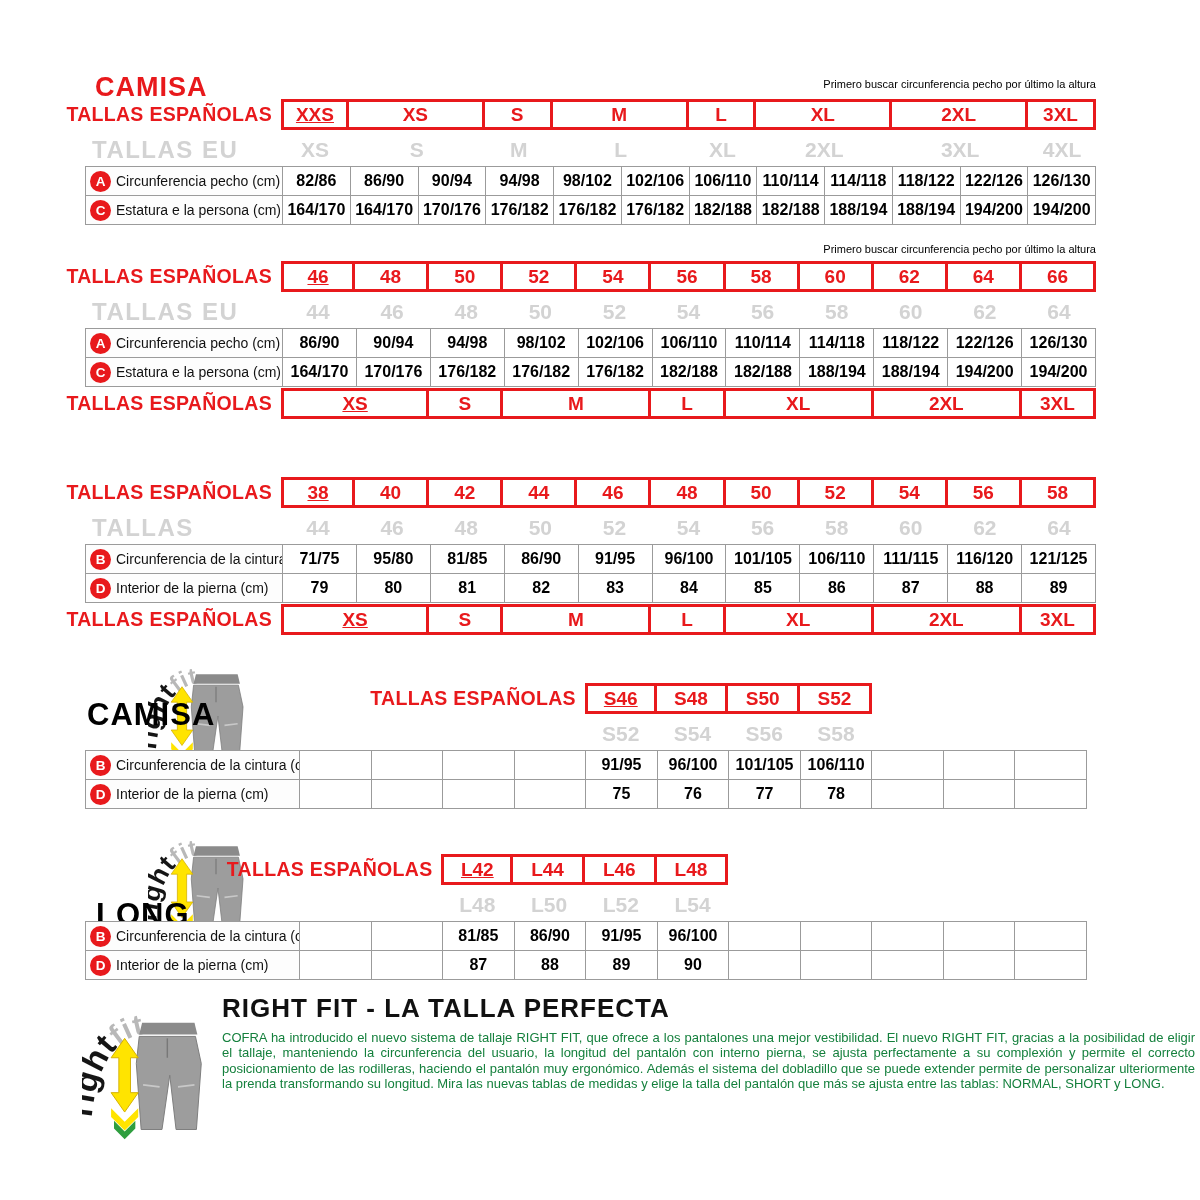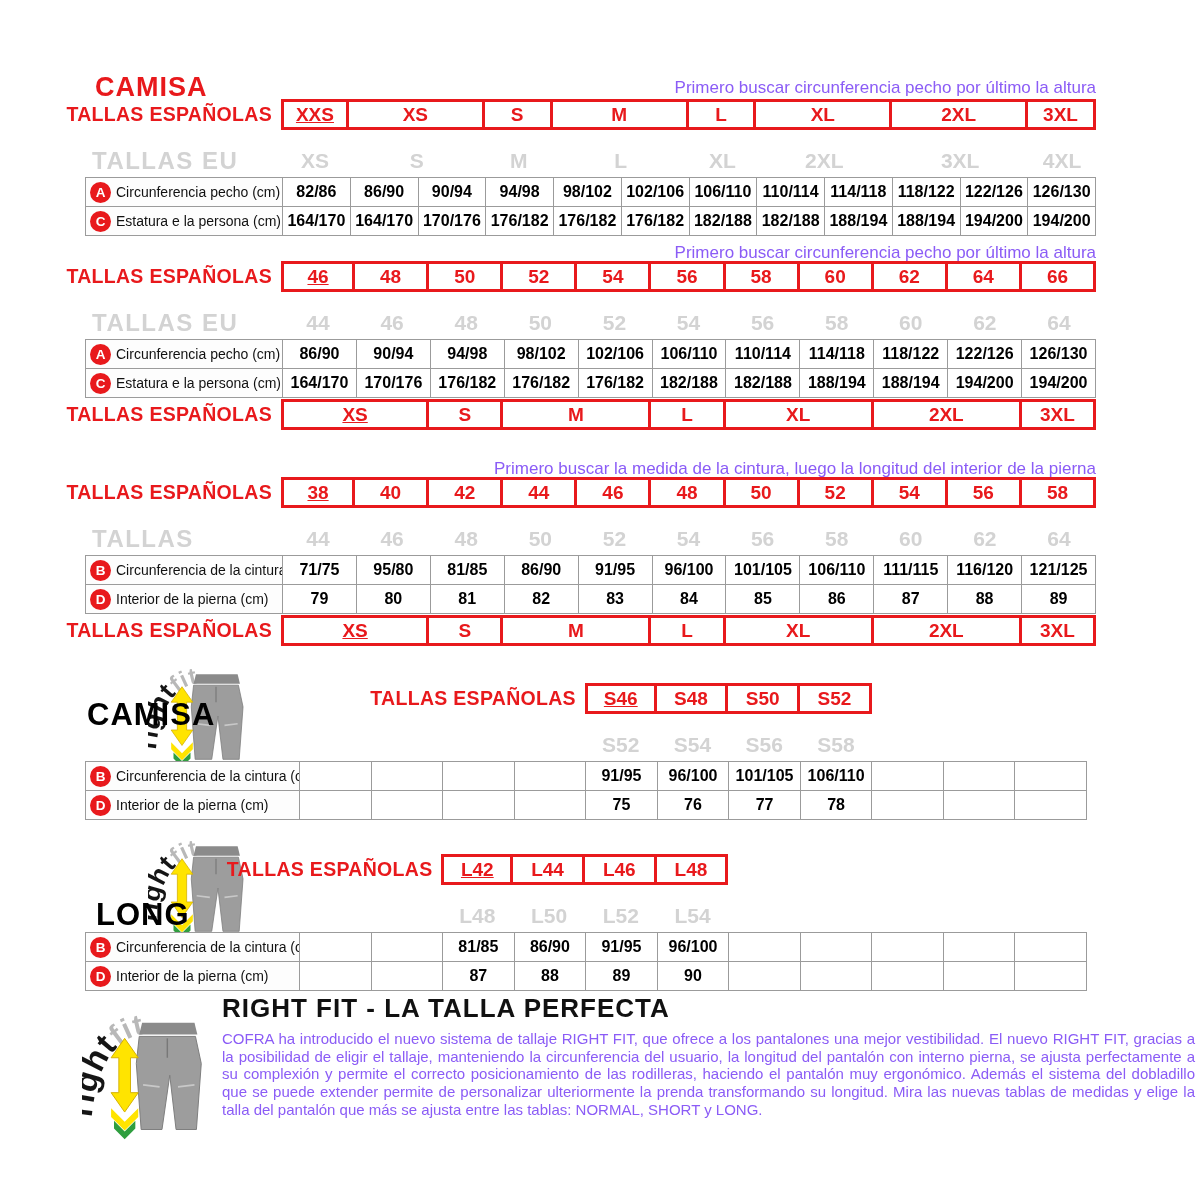--- a/index.html
+++ b/index.html
@@ -1,26 +1,26 @@
 <!DOCTYPE html>
 <html style="--red: #e8191c; --gray: #d3d3d3; --bord: #9b9b9b;"><head>
 <meta charset="utf-8">
 <style>
   :root{ --red:#e8191c; --gray:#d3d3d3; --bord:#9b9b9b; }
   html,body{margin:0;padding:0;background:#fff;}
   #canvas{position:relative;width:1200px;height:1200px;background:#fff;overflow:hidden;
           font-family:"Liberation Sans",sans-serif;}
   .sec-title{position:absolute;color:var(--red);font-weight:bold;font-size:27px;letter-spacing:1px;white-space:nowrap;}
-  .note{position:absolute;right:104px;font-size:17px;color:#8b5cf6;white-space:nowrap;}
+  .note{position:absolute;right:104px;font-size:11px;color:#000000;white-space:nowrap;}
   .side-label{position:absolute;font-weight:bold;font-size:31px;color:#000;letter-spacing:1px;}
 
   .st{position:absolute;left:85px;}
   .row{display:grid;grid-template-columns:var(--lw) repeat(var(--n),1fr);}
   .r-es,.r-bottom{height:31px;}
-  .r-eu{height:28px;margin-top:17px;}
+  .r-eu{height:28px;margin-top:6px;}
   .r-data{height:28px;border:1px solid var(--bord);background:#fff;}
   .r-data.gap{margin-top:2px;}
   .r-data + .r-data{margin-top:-1px;}
   .r-bottom{margin-top:1px;}
 
   .cell-label-es{display:flex;align-items:center;justify-content:flex-end;padding-right:9px;
                  color:var(--red);font-weight:bold;font-size:19.5px;letter-spacing:.3px;white-space:nowrap;}
   .box{border:3px solid var(--red);background:#fff;display:flex;align-items:center;justify-content:center;
        color:var(--red);font-weight:bold;font-size:19px;margin-left:-3px;}
   .box.first{margin-left:0;text-decoration:underline;}
@@ -33,22 +33,22 @@
   .badge{width:21px;height:21px;border-radius:50%;background:var(--red);color:#fff;font-weight:bold;
          font-size:13.5px;display:flex;align-items:center;justify-content:center;flex:none;}
   .dcell{display:flex;align-items:center;justify-content:center;font-weight:bold;font-size:16px;
          color:#000;border-left:1px solid var(--bord);}
 
   .rf-logo{position:absolute;}
   .tp-right{font-size:34px;font-weight:bold;fill:#151515;letter-spacing:1px;}
   .tp-fit{font-size:30px;font-weight:bold;fill:#b8b8b8;letter-spacing:1px;}
 
   #rf-title{position:absolute;left:222px;top:993px;font-size:26px;font-weight:bold;color:#111;letter-spacing:1px;}
-  #rf-body{position:absolute;left:222px;top:1030px;width:973px;font-size:15px;line-height:1.18;
-           color:#8b5cf6;text-align:justify;}
+  #rf-body{position:absolute;left:222px;top:1030px;width:973px;font-size:13px;line-height:1.18;
+           color:#15803d;text-align:justify;}
 </style>
 </head>
 <body>
 
 <div id="canvas">
 
   <div class="sec-title" style="left:95px;top:72px;">CAMISA</div>
   <div class="note" style="top:78px;">Primero buscar circunferencia pecho por último la altura</div>
   <div class="st" style="top:99px;width:1011px;--lw:196px;--n:12;">
       <div class="row r-es">
@@ -180,21 +180,20 @@
         <div class="box first" style="grid-column: span 2;">XS</div>
         <div class="box" style="grid-column: span 1;">S</div>
         <div class="box" style="grid-column: span 2;">M</div>
         <div class="box" style="grid-column: span 1;">L</div>
         <div class="box" style="grid-column: span 2;">XL</div>
         <div class="box" style="grid-column: span 2;">2XL</div>
         <div class="box" style="grid-column: span 1;">3XL</div>
       </div>
     </div>
 
-  <div class="note" style="top:459px;">Primero buscar la medida de la cintura, luego la longitud del interior de la pierna</div>
   <div class="st" style="top:477px;width:1011px;--lw:196px;--n:11;">
       <div class="row r-es">
         <div class="cell-label-es" style="grid-column: 1 / span 1;">TALLAS ESPAÑOLAS</div>
         <div class="box first" style="grid-column: span 1;">38</div>
         <div class="box" style="grid-column: span 1;">40</div>
         <div class="box" style="grid-column: span 1;">42</div>
         <div class="box" style="grid-column: span 1;">44</div>
         <div class="box" style="grid-column: span 1;">46</div>
         <div class="box" style="grid-column: span 1;">48</div>
         <div class="box" style="grid-column: span 1;">50</div>

